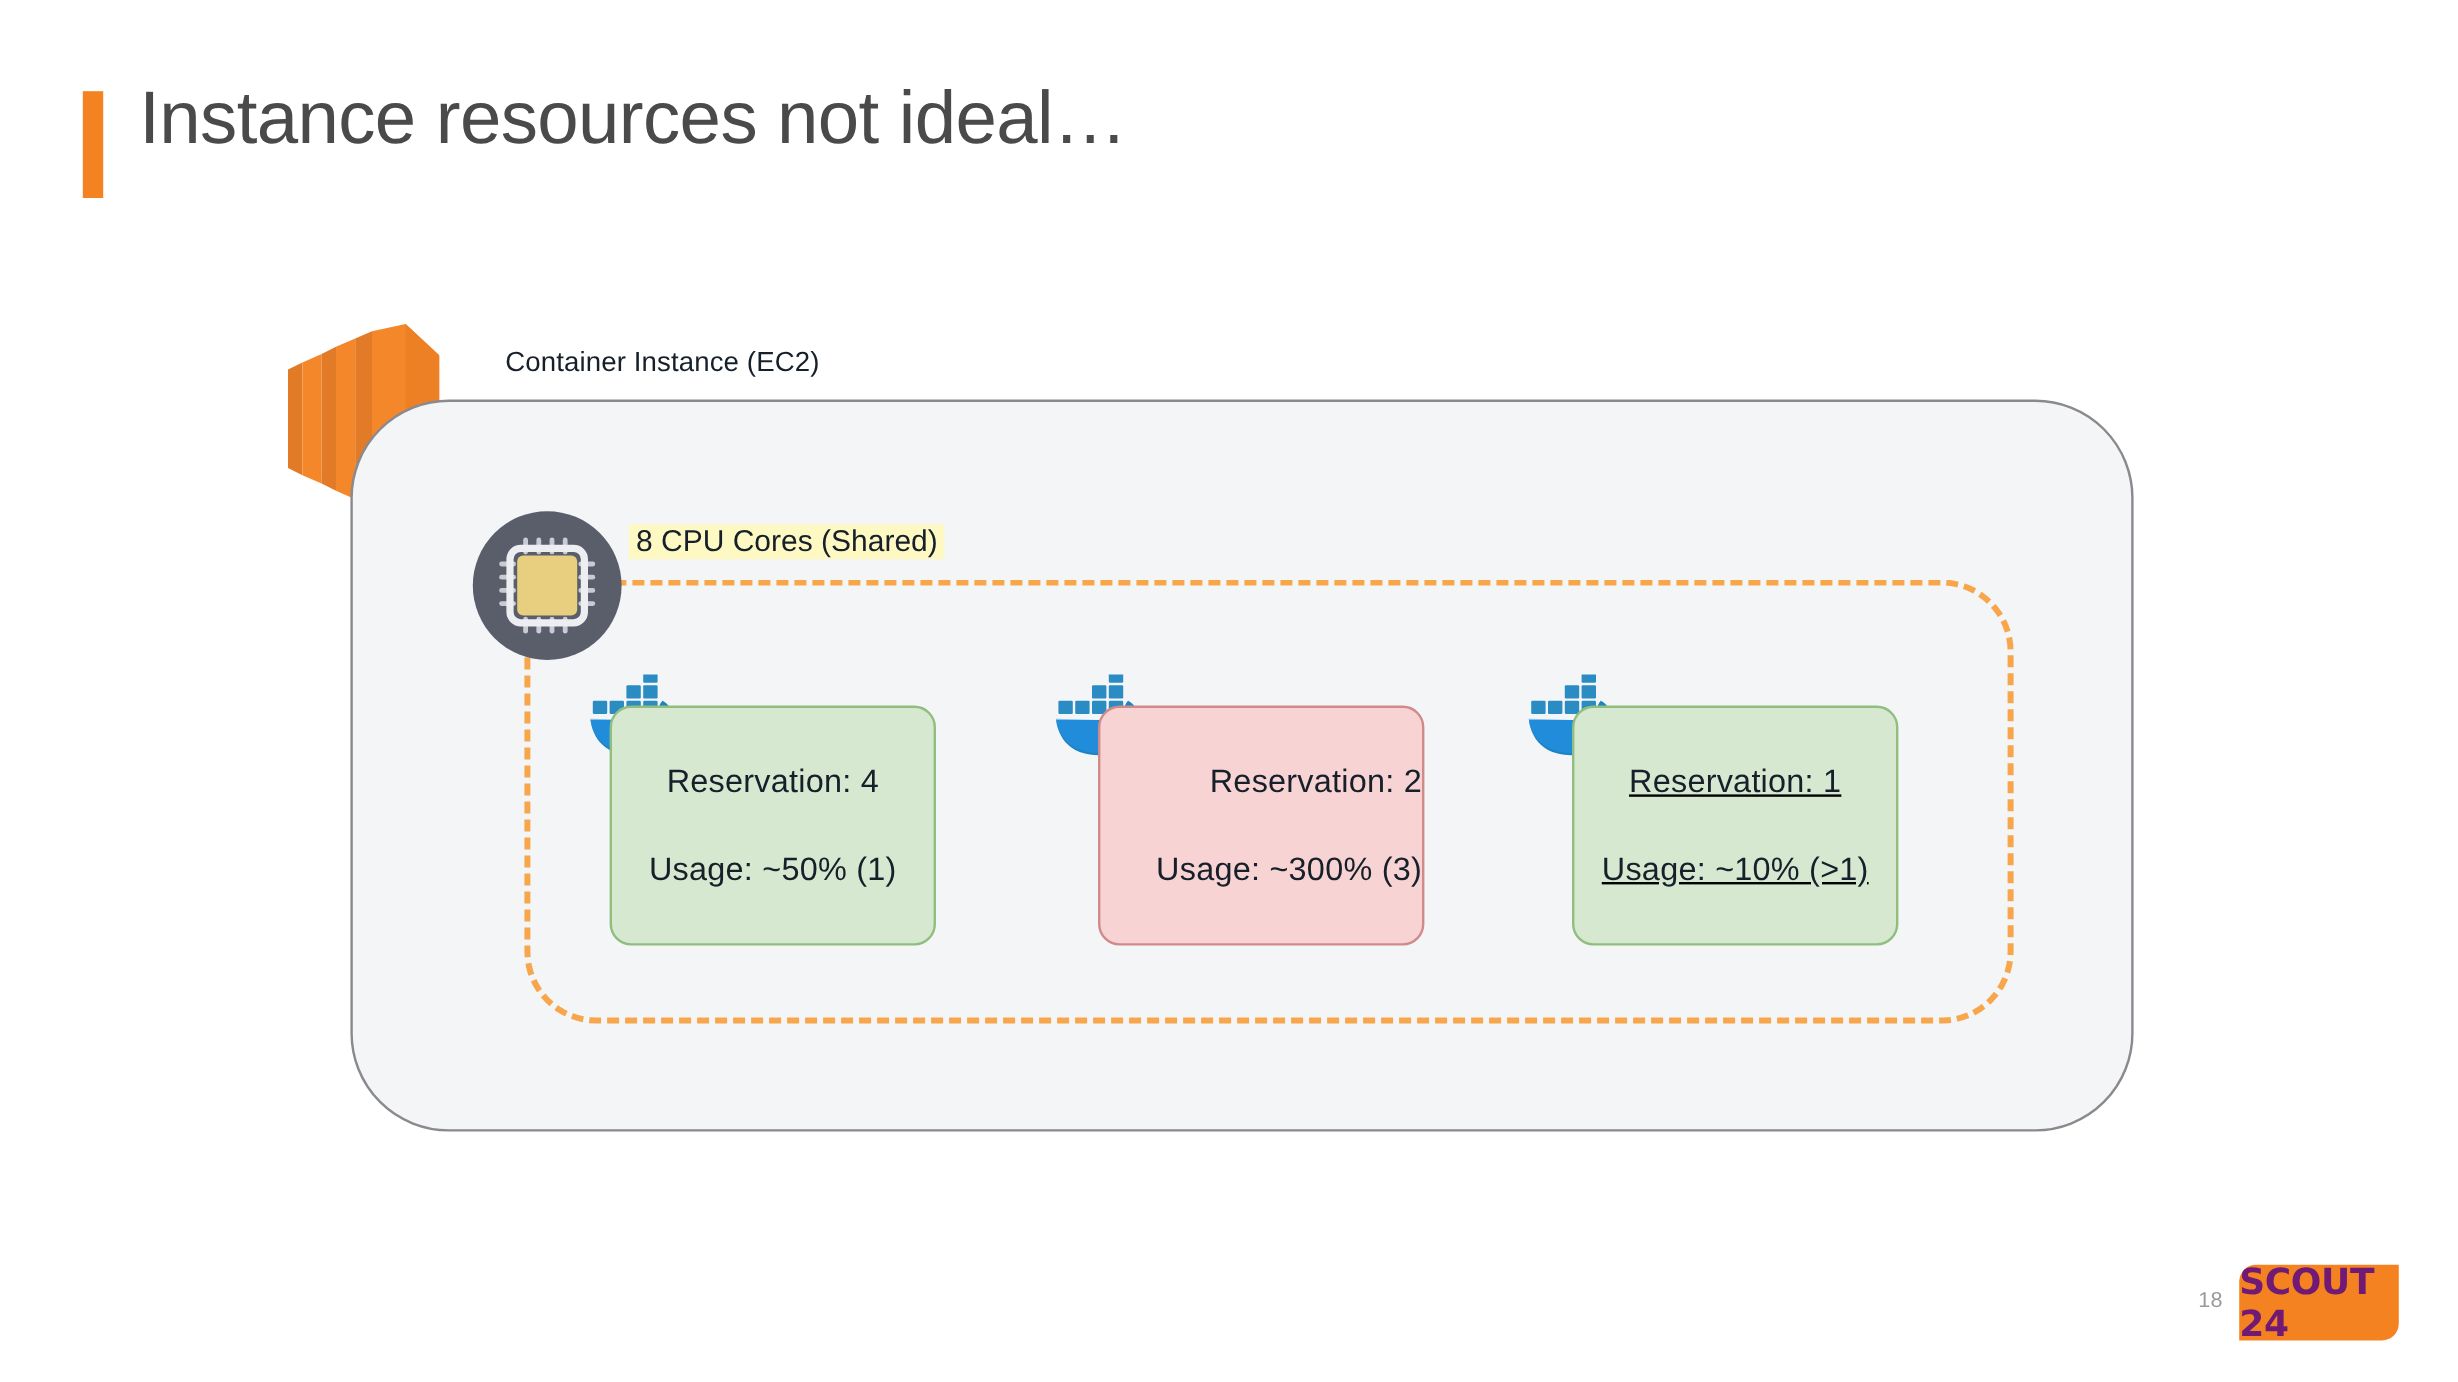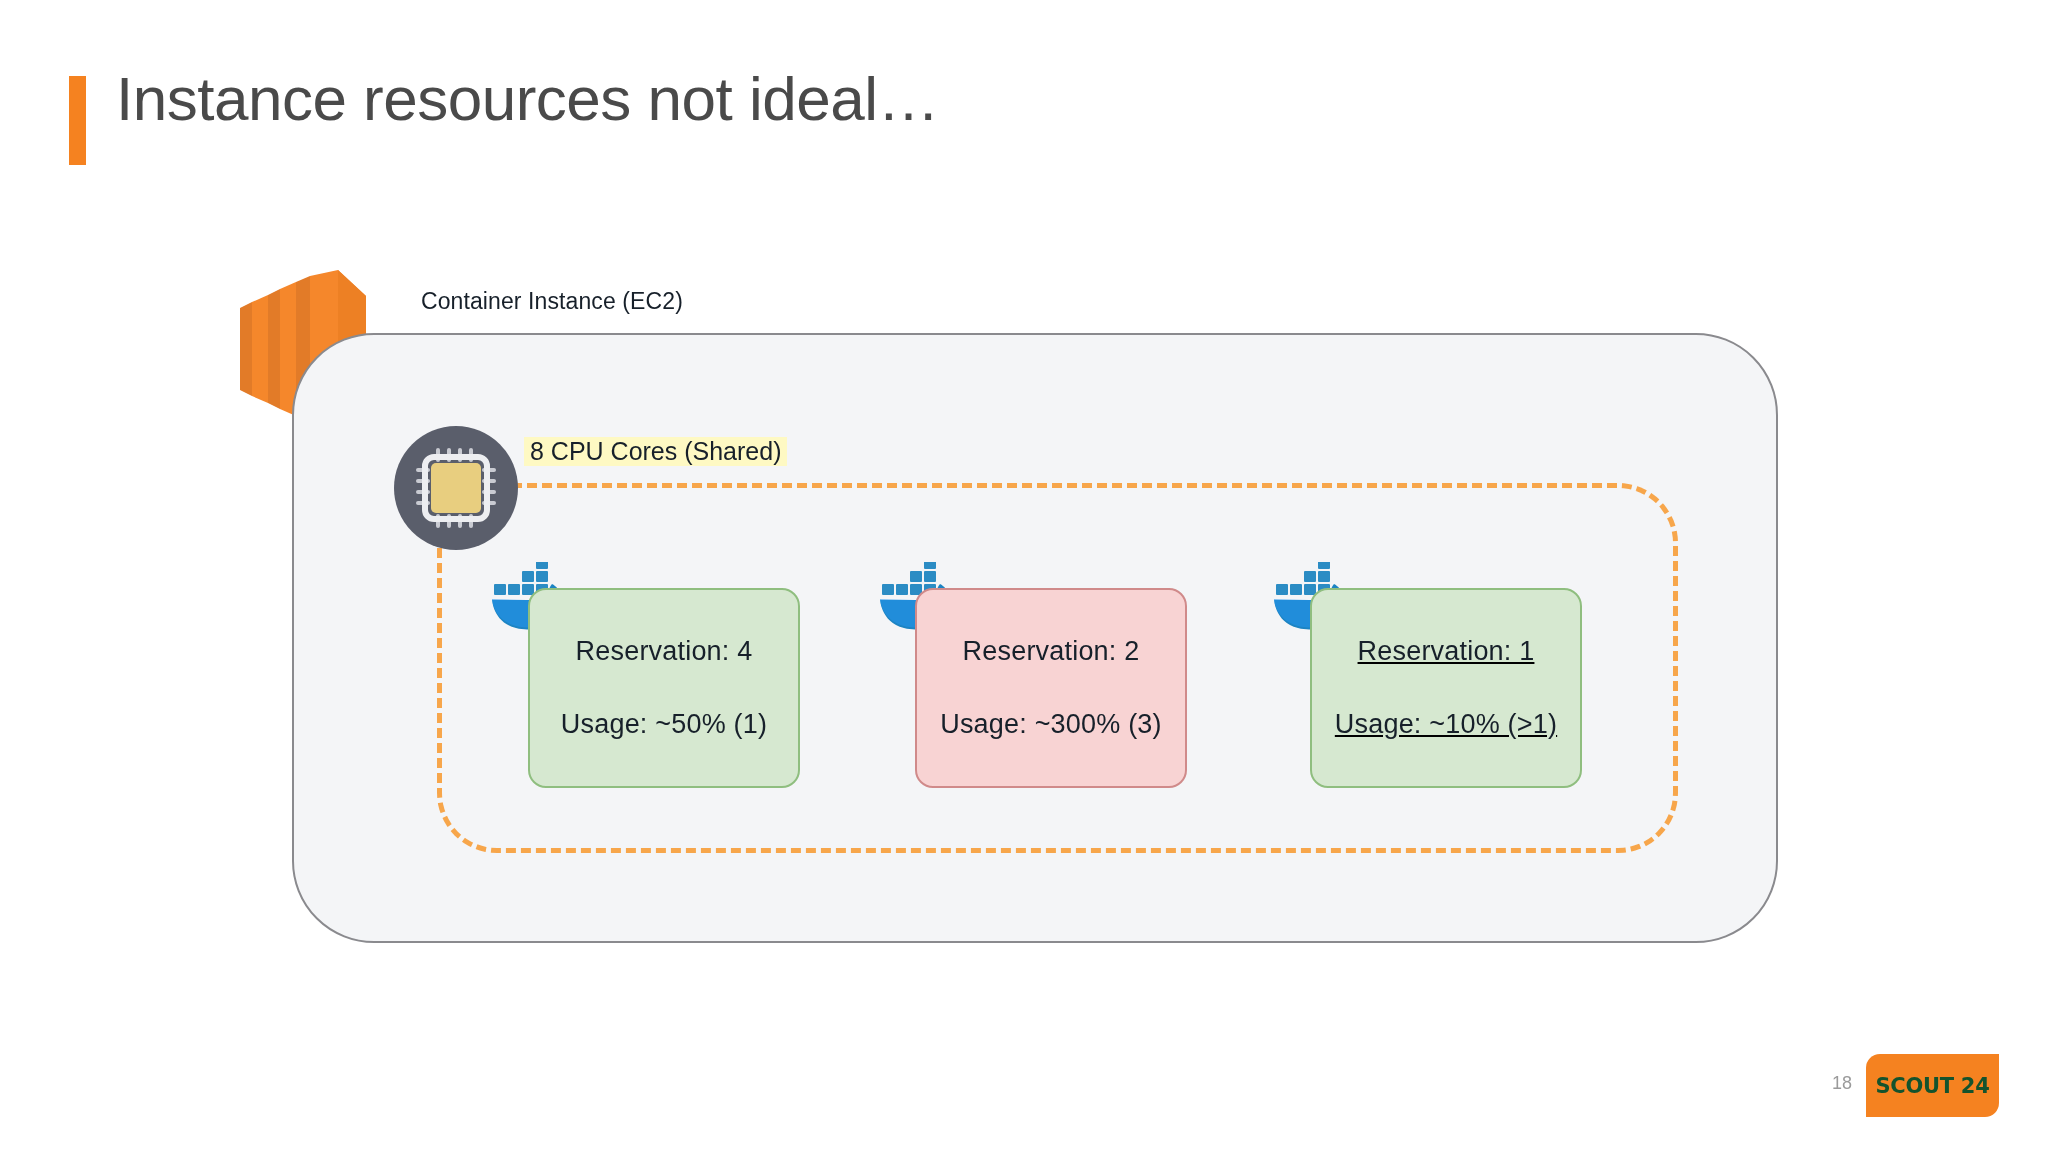--- a/index.html
+++ b/index.html
@@ -123,22 +123,22 @@
     gap: 42px;
   }
   .task-box.green {
     background: #D6E8D0;
     border: 2px solid #8FBE7F;
   }
   .task-box.red {
     background: #F8D3D3;
     border: 2px solid #D08A8A;
   }
-  #task-box-0 { left: 528px; }
-  #task-box-1 { left: 915px; }
+  #task-box-0 { left: 508px; }
+  #task-box-1 { left: 915px; align-items: flex-end; }
   #task-box-2 { left: 1310px; text-decoration: underline; }
 
   .task-line {
     font-size: 27px;
     color: #17202A;
     white-space: nowrap;
     letter-spacing: 0.2px;
   }
 
   
@@ -166,23 +166,23 @@
     top: 1054px;
     width: 133px;
     height: 63px;
     background: #F58220;
     border-radius: 14px 0 14px 0;
     display: flex;
     align-items: center;
     justify-content: center;
   }
   #scout24-logo-text {
-    font-size: 21px;
+    font-size: 30px;
     font-weight: bold;
-    color: #14532d;
+    color: #701a75;
     letter-spacing: -0.3px;
     font-family: "DejaVu Sans", sans-serif;
   }
 </style>
 </head>
 <body>
 
 <div id="title-accent-bar"></div>
 <div id="slide-title">Instance resources not ideal…</div>
 

